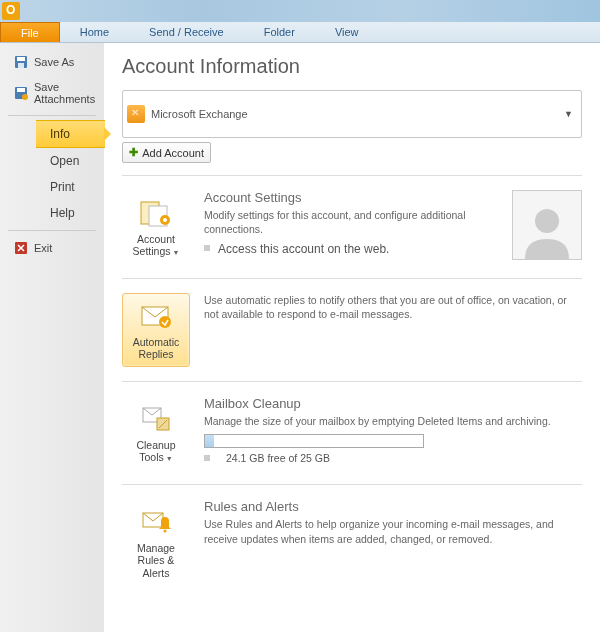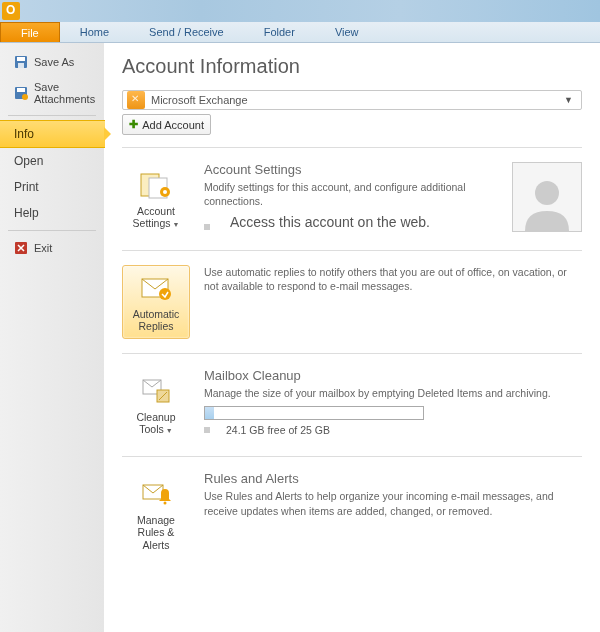--- a/index.html
+++ b/index.html
@@ -14,50 +14,50 @@
 .ribbon { height: 21px; background: linear-gradient(#e6eef5, #d8e6f0); border-bottom: 1px solid #b0c4d6; display: flex; align-items: stretch; }
 .tab { padding: 0 20px; display: flex; align-items: center; color: #2b5a8a; cursor: pointer; font-size: 11px; }
 .tab.file { background: linear-gradient(#f9a825, #ef8e00); color: #fff; border: 1px solid #c77400; border-bottom: none; font-weight: 400; }
 
 
 .main { display: flex; height: calc(632px - 43px); }
 
 
 .sidebar { width: 104px; background: linear-gradient(to right, #f0f0f0, #e5e5e5); display: flex; flex-direction: column; padding-top: 6px; }
 .side-item { padding: 6px 10px 6px 14px; color: #444; cursor: pointer; display: flex; align-items: center; gap: 6px; font-size: 11px; }
-.side-item.no-icon { padding-left: 14px; font-size: 12px; }
+.side-item.no-icon { padding-left: 14px; font-size: 12px; margin-left: 36px; }
 .side-item.selected { background: linear-gradient(#ffdc73, #ffcb3a); color: #4a3800; border-top: 1px solid #e8b000; border-bottom: 1px solid #e8b000; position: relative; margin-right: -1px; }
 .side-item.selected::after { content:""; position:absolute; right:-6px; top:50%; transform:translateY(-50%); width:0; height:0; border-top:7px solid transparent; border-bottom:7px solid transparent; border-left:7px solid #ffcb3a; }
 .side-sep { height: 1px; background: #ccc; margin: 4px 8px; }
 .mini-icon { width: 14px; height: 14px; flex-shrink: 0; display:flex; align-items:center; justify-content:center;}
 
 
 .content { flex: 1; background: #fff; padding: 12px 18px 18px 18px; overflow: hidden; }
 .page-title { font-size: 20px; color: #5c5c5c; font-weight: normal; margin-bottom: 12px; }
 
-.acct-row { display: flex; align-items: center; gap: 6px; border: 1px solid #c8c8c8; border-radius: 2px; padding: 0 4px; margin-bottom: 4px; }
+.acct-row { display: flex; align-items: center; gap: 6px; border: 1px solid #c8c8c8; border-radius: 2px; padding: 14px 4px; margin-bottom: 4px; }
 .acct-badge { width: 18px; height: 18px; background: linear-gradient(#ffb84d, #ee9516); border-radius: 2px; position:relative; flex-shrink:0;}
 .acct-badge::before{content:"✕"; color:#fff; font-size:10px; position:absolute; left:4px; top:2px; opacity:0.8;}
 .acct-name { flex: 1; color: #555; font-size: 11px; }
 .chev { color: #555; font-size: 9px; padding-right: 4px; }
 
 .add-acct { display: inline-flex; align-items: center; gap: 4px; border: 1px solid #bbb; border-radius: 2px; padding: 3px 6px; background: linear-gradient(#fdfdfd, #f0f0f0); cursor: pointer; font-size: 11px; color: #333; margin-bottom: 12px; }
 .plus-ic { color: #3a8a00; font-weight: bold; }
 
 .section { border-top: 1px solid #ddd; padding: 14px 0 14px 0; display: flex; gap: 14px; }
 
 .big-btn { width: 68px; display: flex; flex-direction: column; align-items: center; gap: 4px; padding: 6px 2px; border: 1px solid transparent; border-radius: 3px; cursor: pointer; text-align: center; font-size: 10.5px; color: #444; line-height: 1.15; flex-shrink: 0; }
 .big-btn.highlight { border-color: #f0c36a; background: linear-gradient(#fff8e5, #ffe08f); box-shadow: inset 0 0 2px #fff; align-items: center; }
 .big-ic { width: 34px; height: 32px; display:flex; align-items:center; justify-content:center; }
 .big-btn .drop { font-size: 7px; color: #666; display: inline-block; margin-left: 2px; }
 
 .sect-body { flex: 1; }
 .sect-title { font-size: 13px; color: #6b6b6b; margin-bottom: 3px; }
 .sect-desc { font-size: 10.5px; color: #666; line-height: 1.35; }
-.bullet { display: flex; gap: 20px; margin-top: 6px; font-size: 14px; color: #555; align-items: flex-end; }
+.bullet { display: flex; gap: 8px; margin-top: 6px; font-size: 12px; color: #555; }
 .bullet .sq { width: 6px; height: 6px; background: #ccc; margin-top: 3px; flex-shrink: 0; }
 
 .avatar { width: 70px; height: 70px; border: 1px solid #ccc; background: #f5f5f5; display:flex; align-items:flex-end; justify-content:center; flex-shrink: 0; overflow:hidden;}
 
 .quota-bar { width: 220px; height: 14px; border: 1px solid #aaa; margin-top: 6px; background: #fff; position: relative; }
 .quota-fill { height: 100%; background: linear-gradient(#c8e0f5, #a8d0ee); }
 .quota-row { display: flex; align-items: center; gap: 16px; margin-top: 4px; font-size: 10.5px; color: #555; }
 .quota-row .sq { width: 6px; height: 6px; background: #ccc; }
 </style>
 </head>

